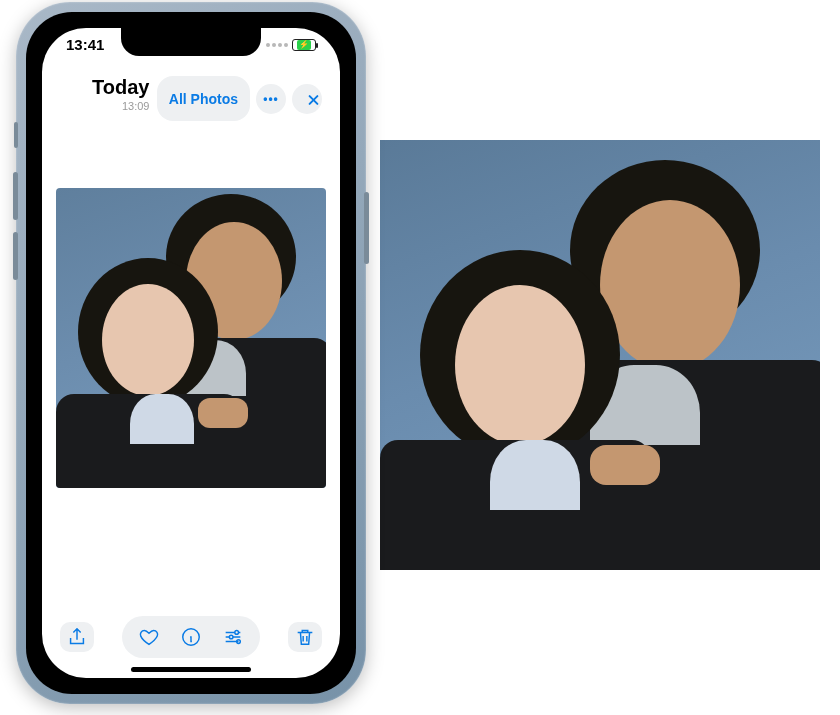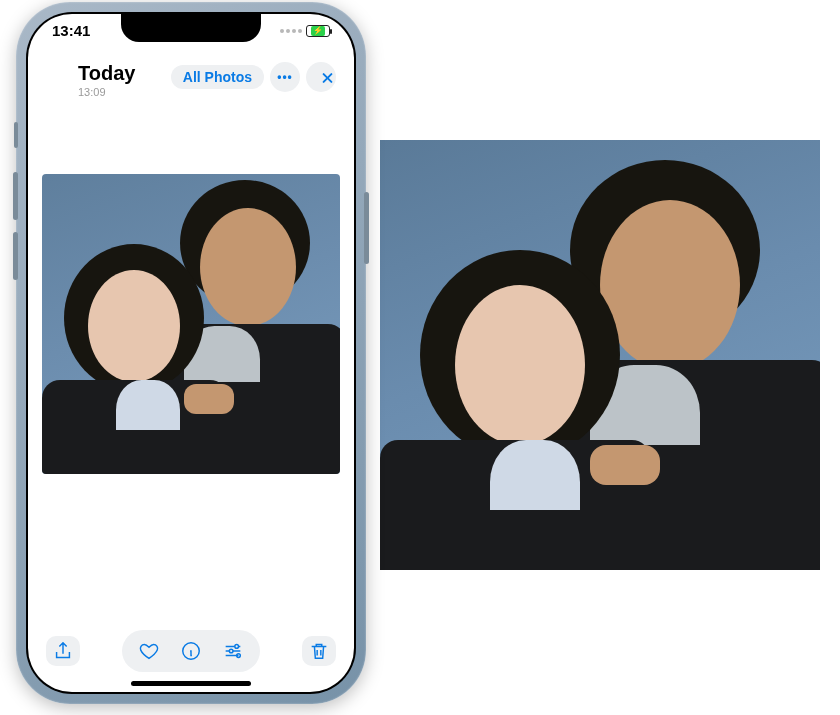--- a/index.html
+++ b/index.html
@@ -22,21 +22,22 @@
     border-radius: 54px;
     background: linear-gradient(145deg,#a9b8c7 0%,#7792a8 100%);
     box-shadow: 0 4px 18px rgba(0,0,0,.25), inset 0 0 2px rgba(255,255,255,.5);
     padding: 10px;
   }
   .device-inner {
     width: 100%;
     height: 100%;
     background: #000;
     border-radius: 46px;
-    padding: 2px;
+    padding: 16px;
+    text-align: right;
   }
   .screen {
     width: 100%;
     height: 100%;
     background: #fff;
     border-radius: 44px;
     position: relative;
     overflow: hidden;
   }
 
@@ -99,21 +100,21 @@
   
   .hdr {
     position:absolute; top:40px; left:0; right:0;
     padding: 8px 18px 10px 18px;
     display:flex; justify-content:space-between; align-items:flex-start;margin-left:32px;
   }
   .hdr-left .title { font-size: 20px; font-weight: 700; color:#000; }
   .hdr-left .time  { font-size: 11px; color:#9a9a9a; margin-top:1px; }
   .hdr-right { display:flex; align-items:center; gap:6px; }
   .pill {
-    height: 24px;
+    height: 45px;
     padding: 0 12px;
     border-radius: 16px;
     background:#eef0f2;
     color:#0a7be5;
     font-size: 14px;
     font-weight: 600;
     display:flex; align-items:center; justify-content:center;
   }
   .circ {
     width: 30px; height: 30px;

